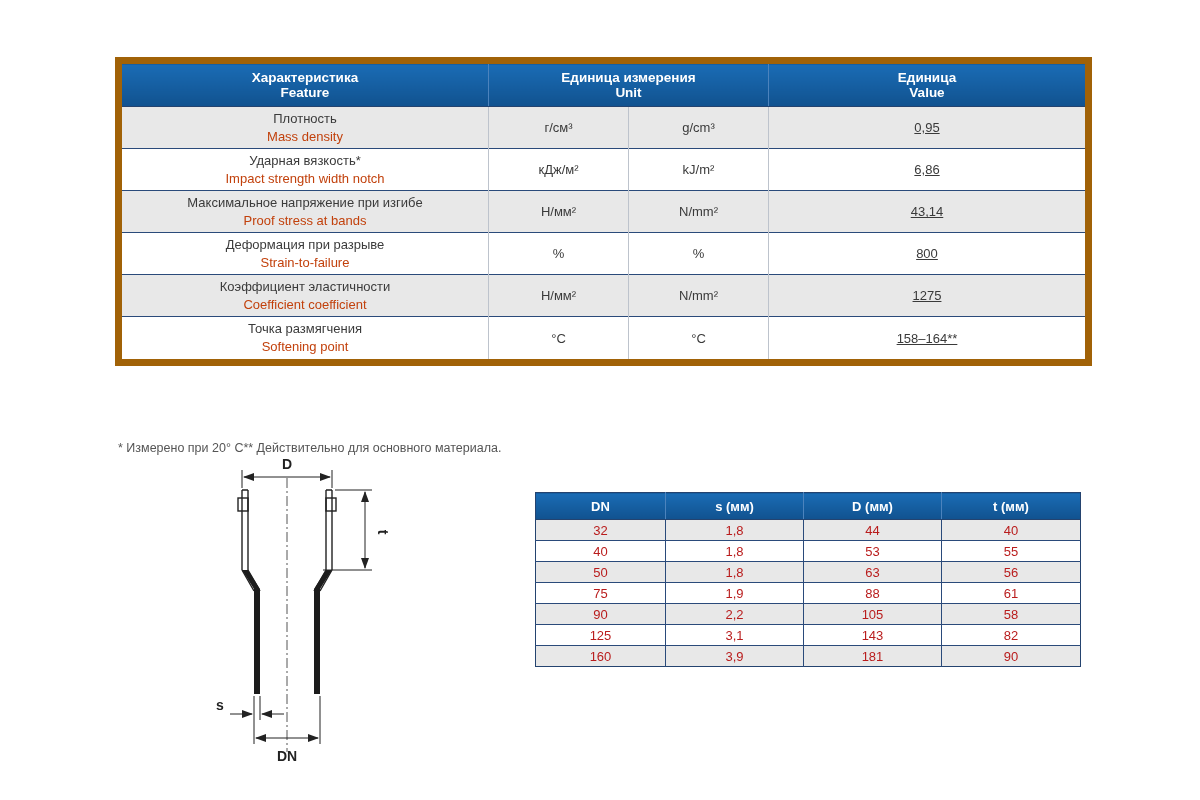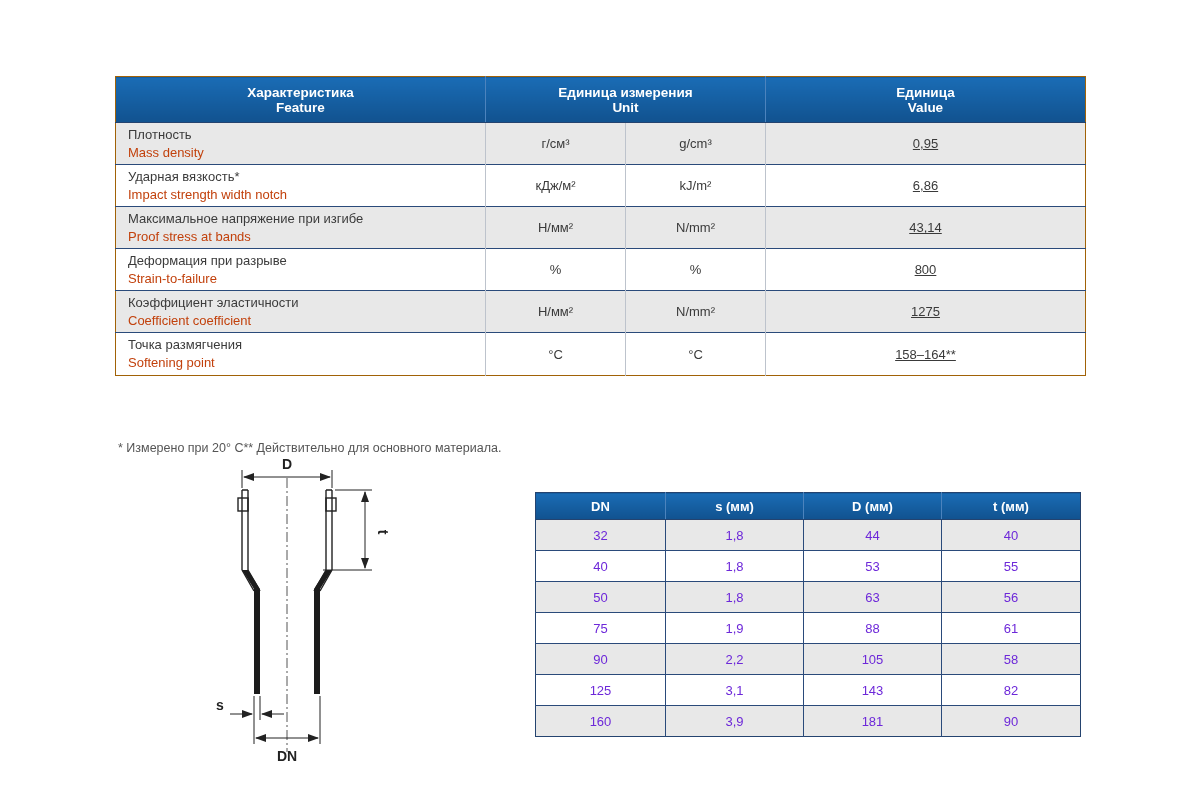--- a/index.html
+++ b/index.html
@@ -8,39 +8,39 @@
     background:#ffffff;
     font-family:"Liberation Sans", sans-serif;
     color:#3a3a3a;
     position:relative;
     overflow:hidden;
   }
 
   
   table { border-collapse:collapse; table-layout:fixed; }
   .props {
-    position:absolute; left:115px; top:76px; width:970px;
-    border:1px solid #a16207;
+    position:absolute; left:115px; top:57px; width:970px;
+    border:7px solid #a16207;
   }
   .props thead th {
     background:linear-gradient(180deg,#1a6cb5 0%, #11528f 100%);
     color:#fff; font-size:13.5px; font-weight:bold;
     height:46px; vertical-align:middle; text-align:center;
     border-right:1px solid #4c83bd; border-bottom:1px solid #24436f;
   }
   .props thead th:last-child { border-right:none; }
   .props td {
     height:39px; font-size:13px; vertical-align:middle;
     border-top:1px solid #2a4a7a; border-right:1px solid #bdc3cc;
     padding:3px 12px;
   }
   .props td:last-child { border-right:none;text-decoration:underline; }
   .props tbody tr:nth-child(odd) td { background:#e8e8e8; }
   .props tbody tr:nth-child(even) td { background:#ffffff; }
-  .props td.feat { text-align:left; }
+  .props td.feat { text-align:center; }
   .props td.c { text-align:center; }
   .feat .ru { color:#3b3b3b; line-height:1.35; }
   .feat .en { color:#c2410c; line-height:1.35; }
 
   
   .footnotes {
     position:absolute; left:118px; top:441px;
     font-size:12.5px; color:#555; display:flex; 
   }
 
@@ -50,23 +50,23 @@
     border:1px solid #24436f;
   }
   .dims thead th {
     background:linear-gradient(180deg,#1a6cb5 0%, #11528f 100%);
     color:#fff; font-size:13px; font-weight:bold;
     height:27px; vertical-align:middle; text-align:center;
     border-right:1px solid #4c83bd; border-bottom:1px solid #24436f;
   }
   .dims thead th:last-child { border-right:none; }
   .dims td {
-    height:31px; font-size:13px; text-align:center; vertical-align:middle;
+    height:21px; font-size:13px; text-align:center; vertical-align:middle;
     border-top:1px solid #2a4a7a; border-right:1px solid #2a4a7a;
-    color:#6d28d9;
+    color:#b91c1c;
   }
   .dims td:last-child { border-right:none; }
   .dims tbody tr:nth-child(odd) td { background:#e8e8e8; }
   .dims tbody tr:nth-child(even) td { background:#ffffff; }
 
   
   .drawing { position:absolute; left:172px; top:458px; }
   .drawing svg text {
     font-family:"Liberation Sans", sans-serif;
     font-weight:bold; font-size:14px; fill:#222;

